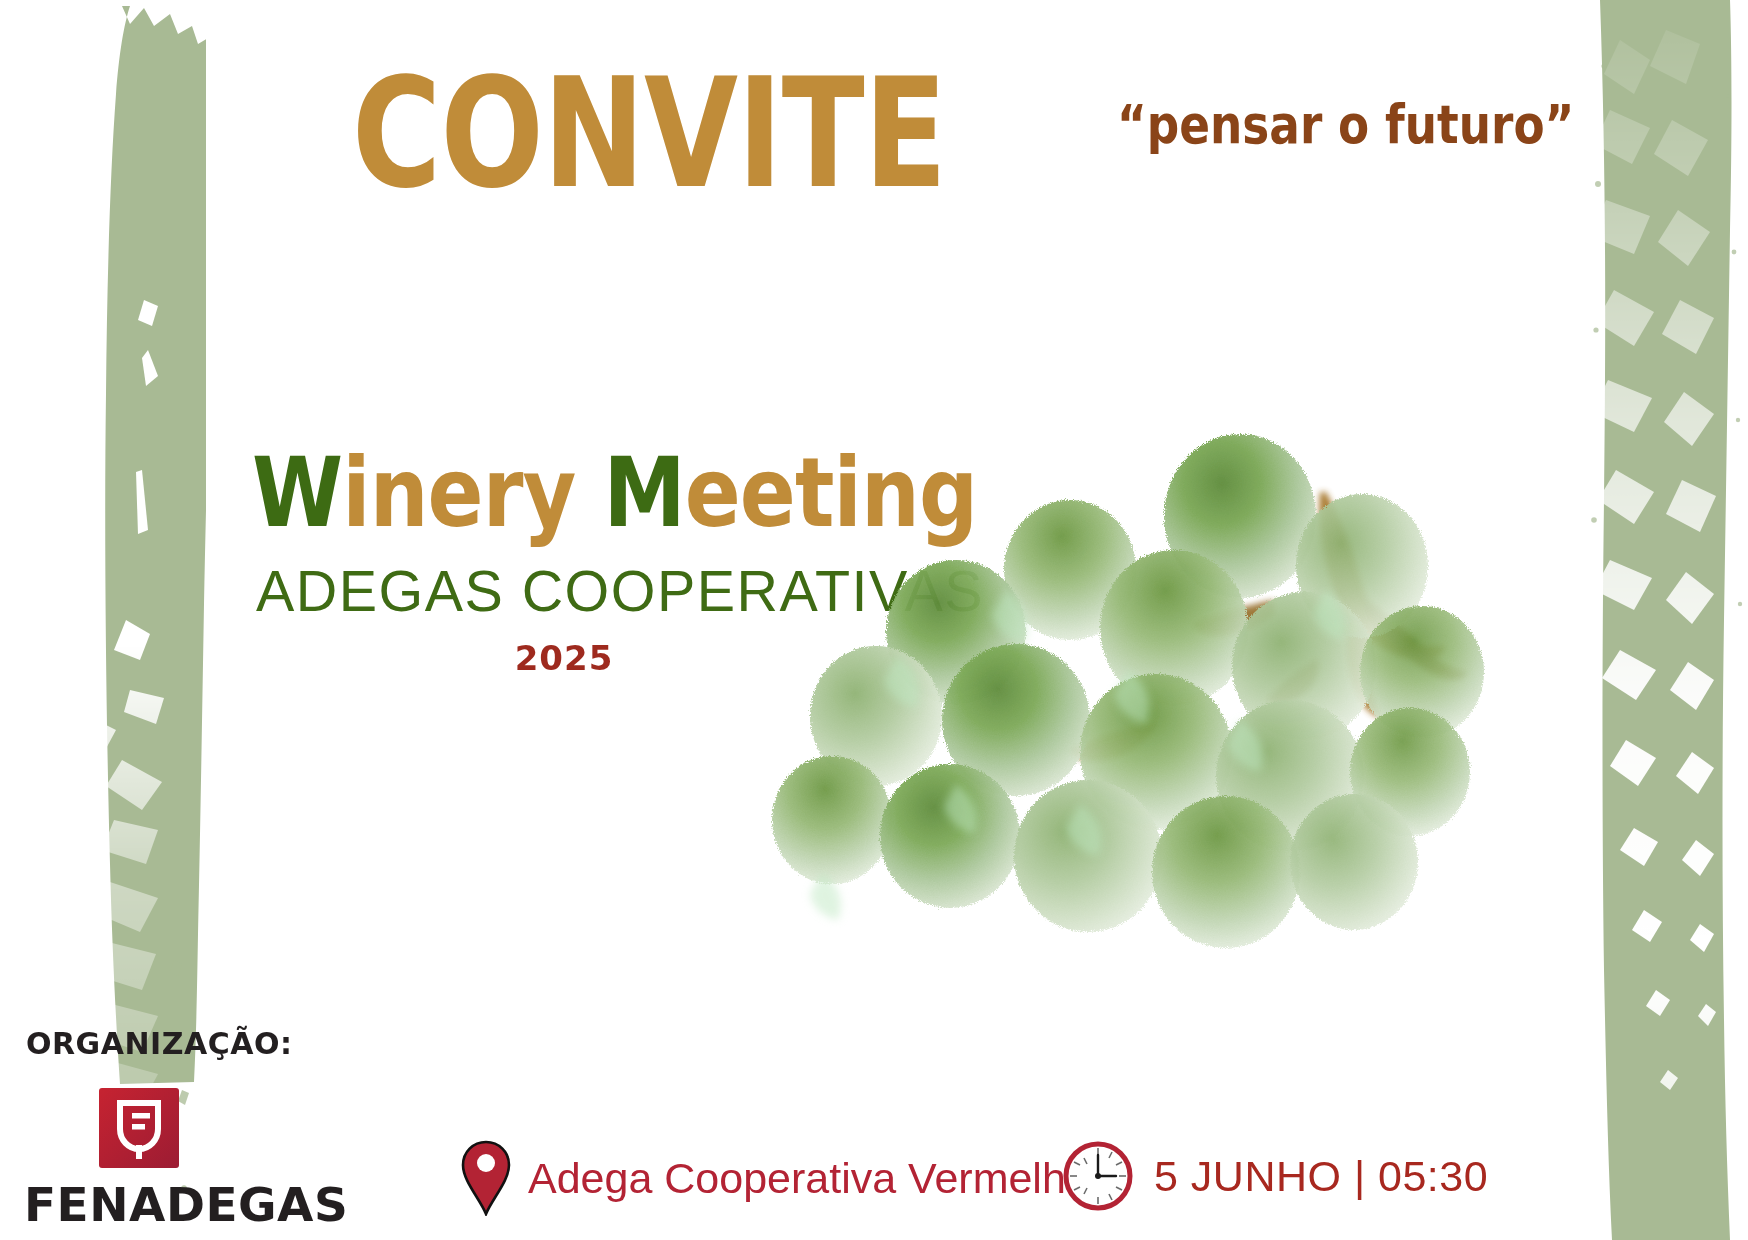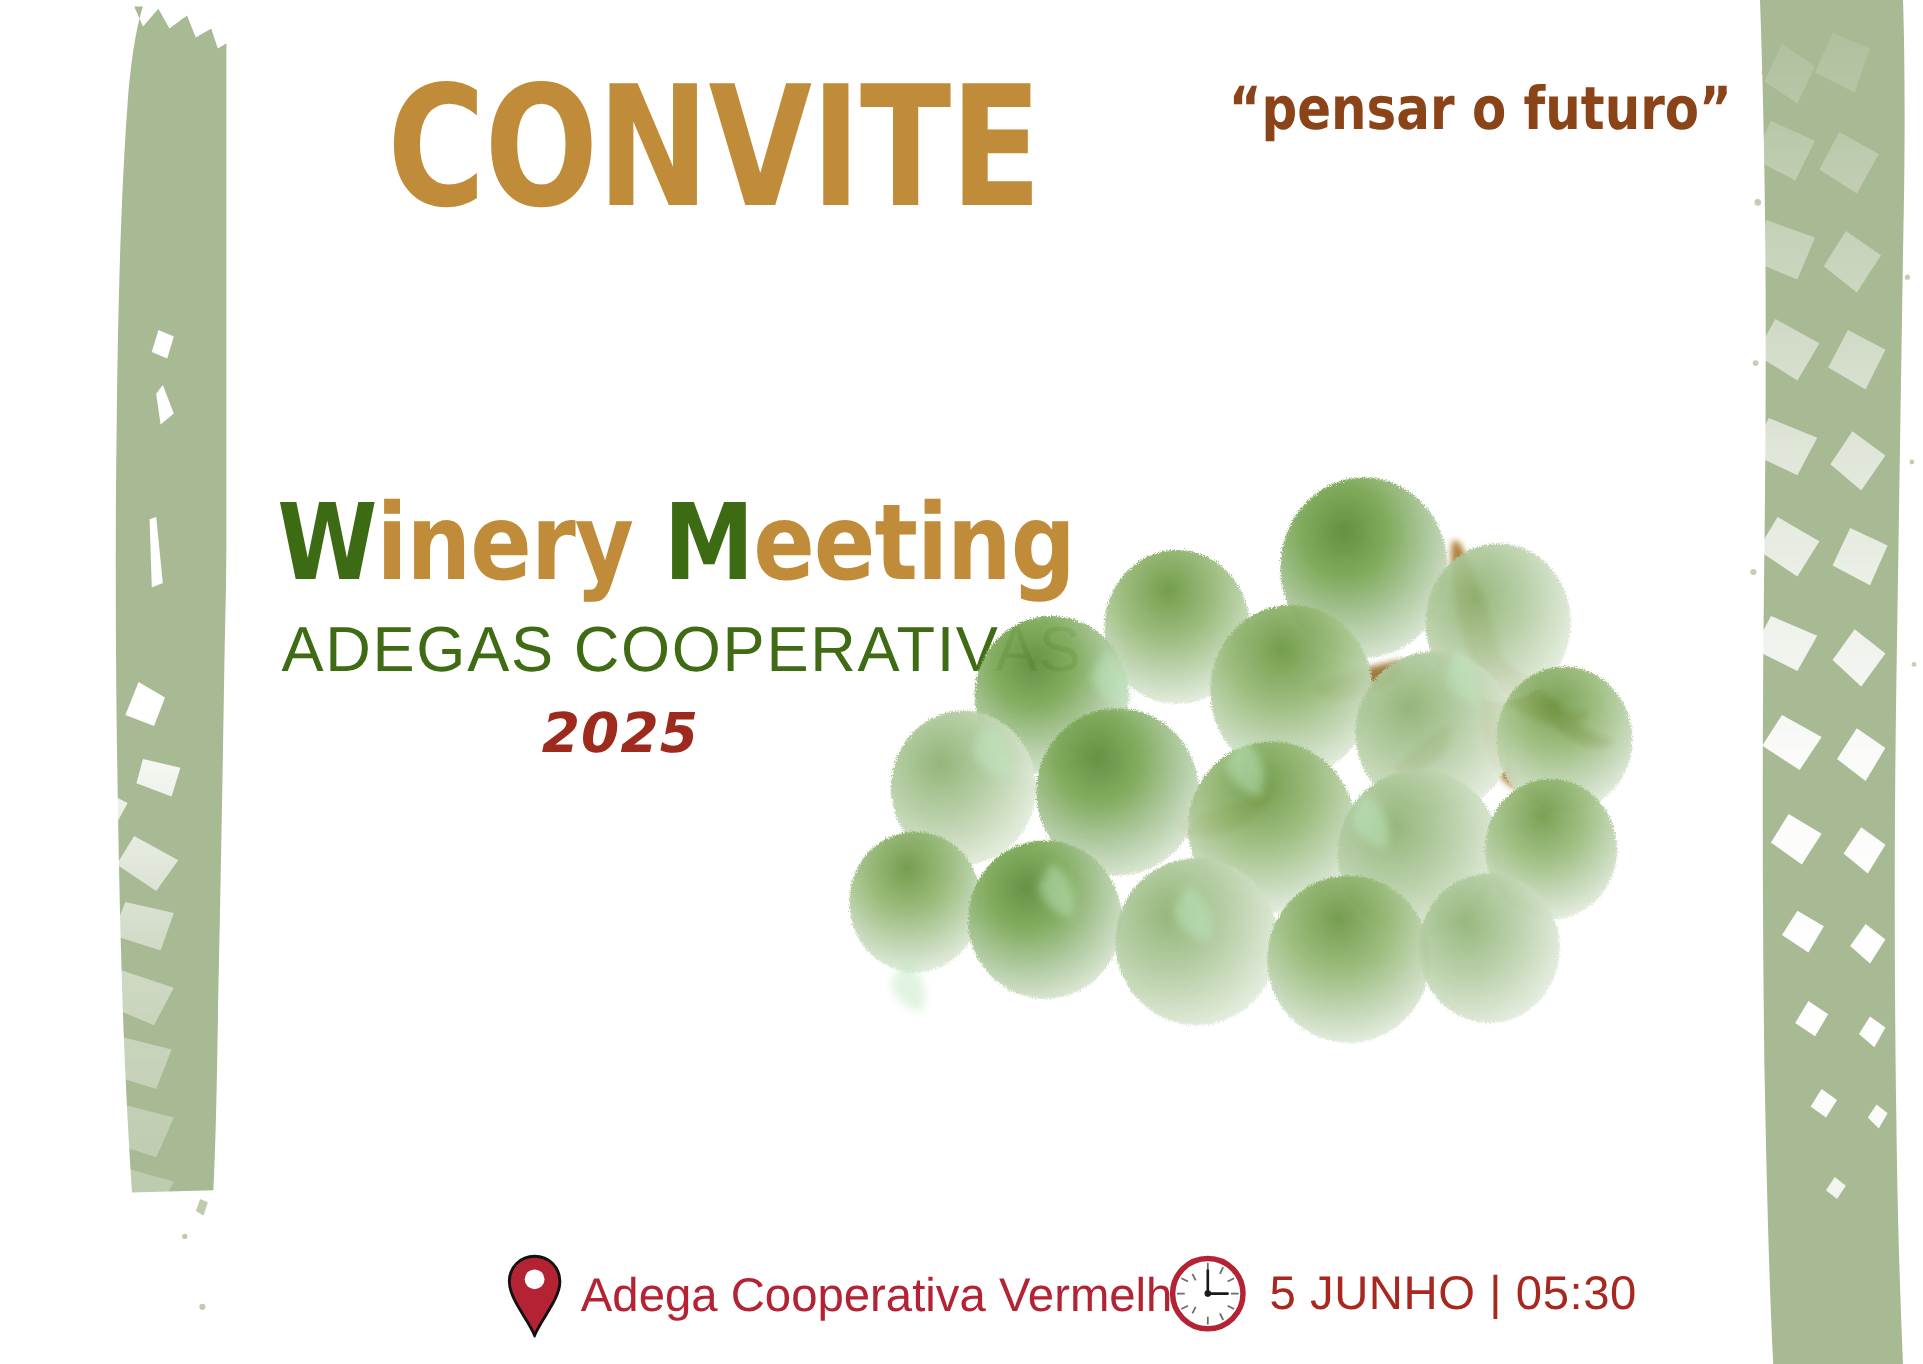--- a/index.html
+++ b/index.html
@@ -14,21 +14,21 @@
   .poster{position:relative;width:1748px;height:1240px;background:#fff;overflow:hidden;}
 
   
   .brush{position:absolute;top:0;height:1240px;pointer-events:none;}
   .brush-left{left:26px;width:180px;}
   .brush-right{left:1580px;width:180px;}
 
   
   .headline-row{
     position:absolute;left:352px;top:72px;
-    display:flex;align-items:flex-start;gap:56px;
+    display:flex;align-items:center;gap:56px;
   }
   .convite{
     font-family:"DejaVu Sans", sans-serif;
     font-weight:700;
     font-size:152px;
     line-height:0.82;
     letter-spacing:-1px;
     color:#c08c39;
     transform:scaleX(0.80);
     transform-origin:left bottom;
@@ -69,27 +69,26 @@
     letter-spacing:1.5px;
     color:#3f6b14;
     white-space:nowrap;
     margin:16px 0 0 4px;
     transform:scaleX(0.99);
     transform-origin:left top;
   }
   .event-year{
     font-family:"DejaVu Sans", sans-serif;
     font-weight:700;
-    font-size:50px;
+    font-size:34px;
     color:#9e2a1e;
     text-align:center;
     width:660px;
     margin:14px 0 0 -18px;
     letter-spacing:1px;
-    font-style:italic;
   }
 
   
   .grapes{position:absolute;left:770px;top:420px;width:740px;height:600px;}
 
   
   .org-block{position:absolute;left:24px;top:1026px;width:300px;}
   .org-label{
     font-family:"DejaVu Sans", sans-serif;
     font-weight:700;
@@ -346,20 +345,42 @@
         <path d="M358 250 q30 22 18 54 q-26 -6 -32 -30z" fill="#bfe8c2"></path>
         <path d="M470 300 q30 20 20 52 q-26 -6 -32 -28z" fill="#bfe8c2"></path>
         <path d="M186 364 q28 20 18 50 q-24 -6 -30 -28z" fill="#bfe8c2"></path>
         <path d="M310 384 q30 22 18 52 q-26 -6 -32 -28z" fill="#bfe8c2"></path>
         <path d="M52  452 q26 20 16 48 q-24 -6 -28 -26z" fill="#bfe8c2"></path>
         <path d="M556 170 q26 22 16 50 q-24 -6 -28 -28z" fill="#bfe8c2"></path>
       </g>
     </svg>
   </div>
 
+  <div class="org-block">
+    <div class="org-label">ORGANIZAÇÃO:</div>
+    <div class="org-logo-wrap">
+      <svg width="82" height="82" viewBox="0 0 82 82" xmlns="http://www.w3.org/2000/svg" aria-hidden="true">
+        <defs>
+          <linearGradient id="fenaRed" x1="0" y1="0" x2="1" y2="1">
+            <stop offset="0%" stop-color="#c62331"></stop>
+            <stop offset="100%" stop-color="#9c1c33"></stop>
+          </linearGradient>
+        </defs>
+        <rect x="1" y="1" width="80" height="80" rx="3" fill="url(#fenaRed)"></rect>
+
+        <path d="M22 16 h38 v26 c0 11 -8.5 20 -19 20 s-19 -9 -19 -20 z" fill="none" stroke="#ffffff" stroke-width="6"></path>
+
+        <rect x="38" y="58" width="6" height="14" fill="#ffffff"></rect>
+
+        <rect x="34" y="26" width="18" height="5.5" fill="#ffffff"></rect>
+        <rect x="34" y="37" width="13" height="5.5" fill="#ffffff"></rect>
+      </svg>
+      <div class="org-name">FENADEGAS</div>
+    </div>
+  </div>
 
   <div class="info-venue">
     <svg width="52" height="76" viewBox="0 0 52 76" xmlns="http://www.w3.org/2000/svg" aria-hidden="true">
       <path d="M26 2 C13 2 3 12 3 25 c0 16 17 34 23 49 c6 -15 23 -33 23 -49 C49 12 39 2 26 2 z" fill="#b32334" stroke="#111111" stroke-width="2.6"></path>
       <circle cx="26" cy="23" r="9" fill="#ffffff"></circle>
     </svg>
     <span class="info-text">Adega Cooperativa Vermelha</span>
   </div>
 
   <div class="info-date">

